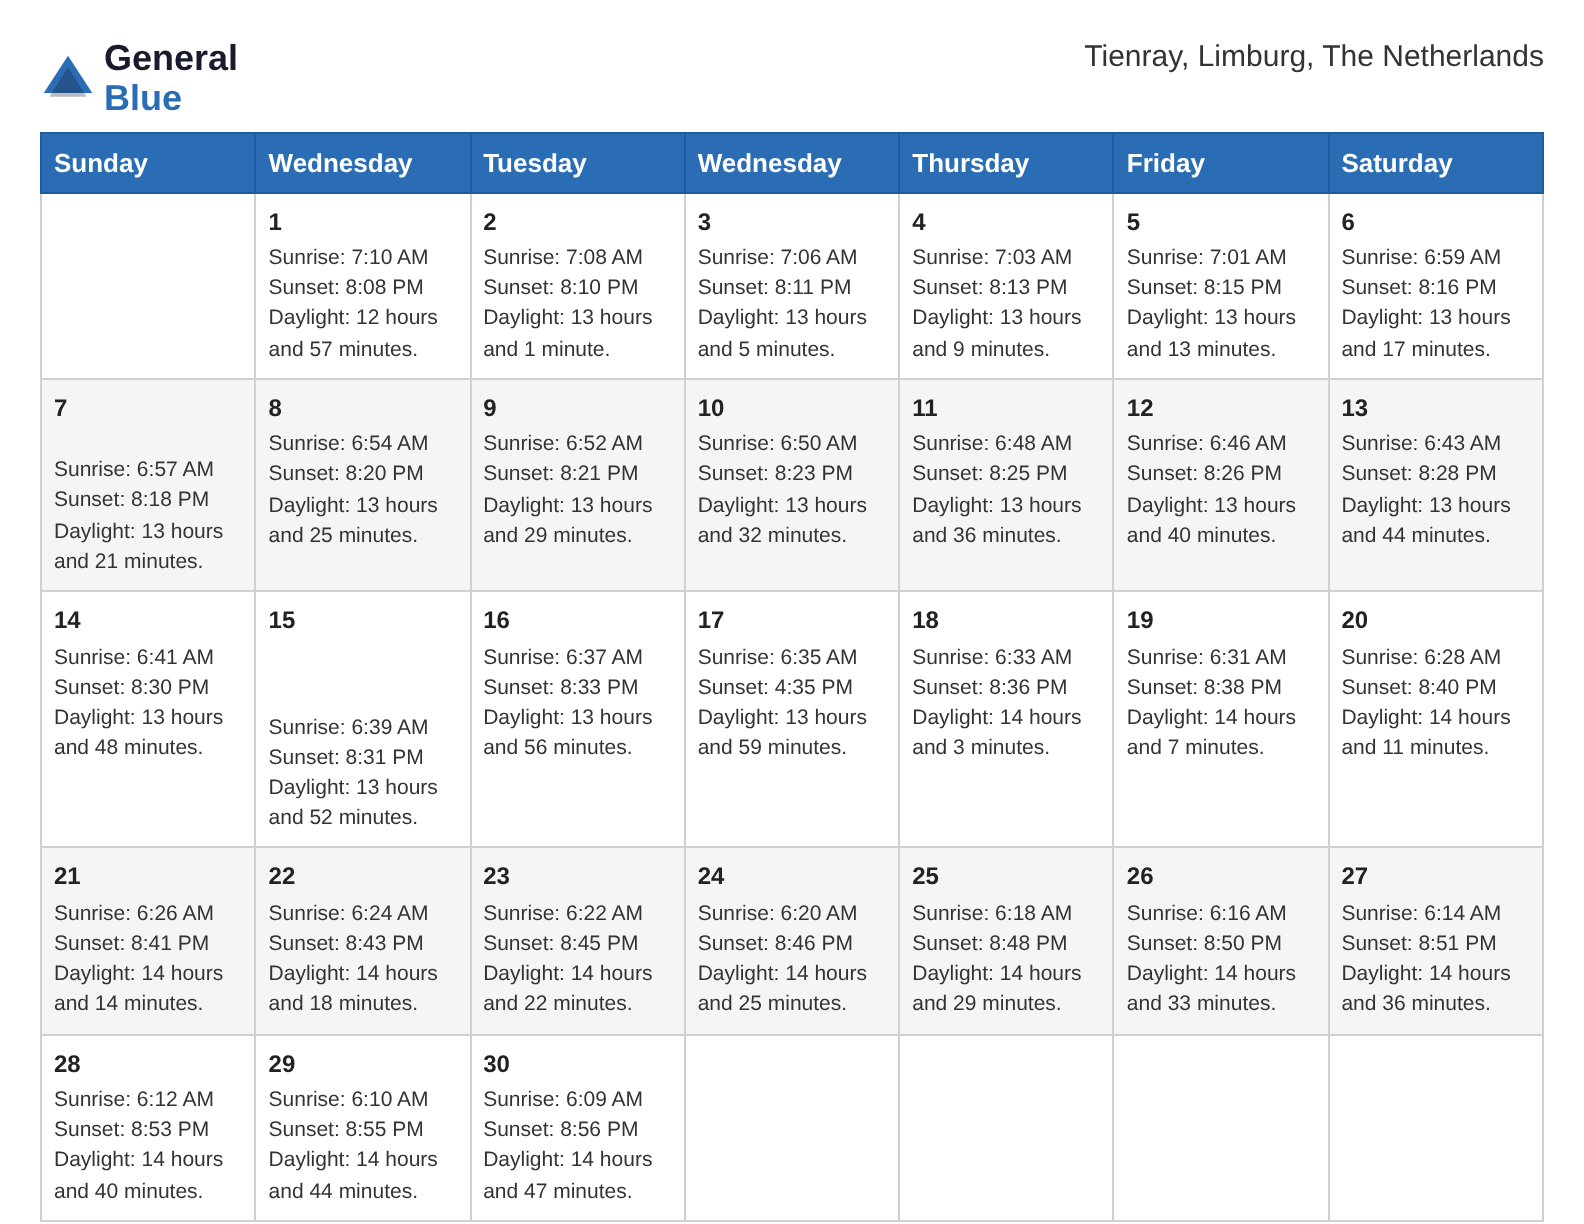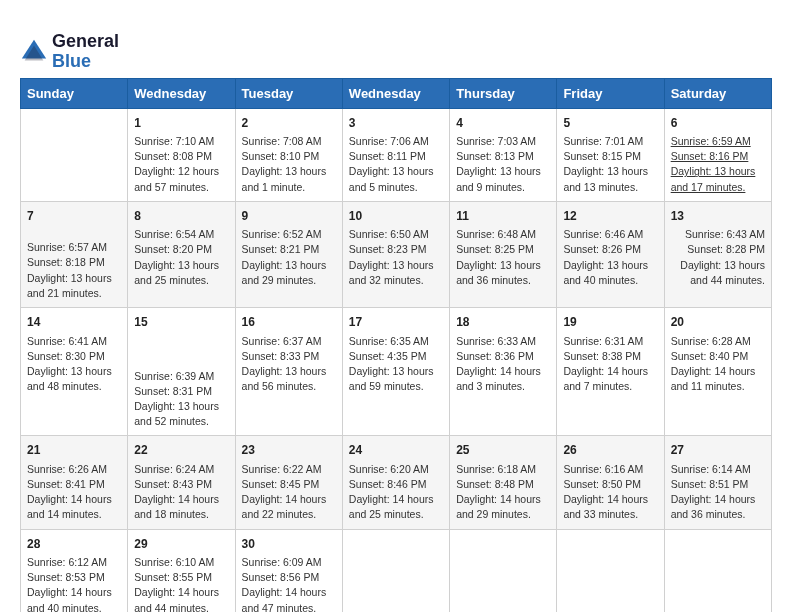--- a/index.html
+++ b/index.html
@@ -8,21 +8,20 @@
       background: #fff;
       width: 792px;
       min-height: 612px;
       padding: 20px;
     }
     .header {
       display: flex;
       justify-content: space-between;
       align-items: flex-start;
       margin-bottom: 6px;
-      margin-top: 12px;
     }
     .logo {
       display: flex;
       align-items: center;
       gap: 4px;
     }
     .logo-text {
       display: flex;
       flex-direction: column;
       line-height: 1.1;
@@ -108,20 +107,21 @@
     <svg class="logo-icon" viewBox="0 0 30 30" xmlns="http://www.w3.org/2000/svg">
       <polygon points="15,2 28,22 2,22" fill="#2a6db5"></polygon>
       <polygon points="15,8 25,24 5,24" fill="#1a1a2e" opacity="0.3"></polygon>
     </svg>
     <div class="logo-text">
       <span class="logo-general">General</span>
       <span class="logo-blue">Blue</span>
     </div>
   </div>
   <div class="title-section">
+    <div class="subtitle">Tienray, Limburg, The Netherlands</div>
   </div>
 </div>
 
 <table>
   <thead>
     <tr>
     <th>Sunday</th>
         <th>Wednesday</th>
         <th>Tuesday</th>
         <th>Wednesday</th>
@@ -163,21 +163,21 @@
         </td>
         <td>
           <span class="day-number">5</span>
           <div class="day-info" style="white-space: pre-line;">Sunrise: 7:01 AM
 Sunset: 8:15 PM
 Daylight: 13 hours
 and 13 minutes.</div>
         </td>
         <td>
           <span class="day-number">6</span>
-          <div class="day-info" style="white-space: pre-line; text-decoration: underline;">Sunrise: 6:59 AM
+          <div class="day-info" style="white-space: pre-line;">Sunrise: 6:59 AM
 Sunset: 8:16 PM
 Daylight: 13 hours
 and 17 minutes.</div>
         </td>
       </tr>
       <tr>
         <td>
           <span class="day-number">7</span>
           <div class="day-info" style="white-space: pre-line; margin-top: 15px;">Sunrise: 6:57 AM
 Sunset: 8:18 PM
@@ -214,21 +214,21 @@
         </td>
         <td>
           <span class="day-number">12</span>
           <div class="day-info" style="white-space: pre-line;">Sunrise: 6:46 AM
 Sunset: 8:26 PM
 Daylight: 13 hours
 and 40 minutes.</div>
         </td>
         <td>
           <span class="day-number">13</span>
-          <div class="day-info" style="white-space: pre-line; text-align: right;">Sunrise: 6:43 AM
+          <div class="day-info" style="white-space: pre-line;">Sunrise: 6:43 AM
 Sunset: 8:28 PM
 Daylight: 13 hours
 and 44 minutes.</div>
         </td>
       </tr>
       <tr>
         <td>
           <span class="day-number">14</span>
           <div class="day-info" style="white-space: pre-line;">Sunrise: 6:41 AM
 Sunset: 8:30 PM

